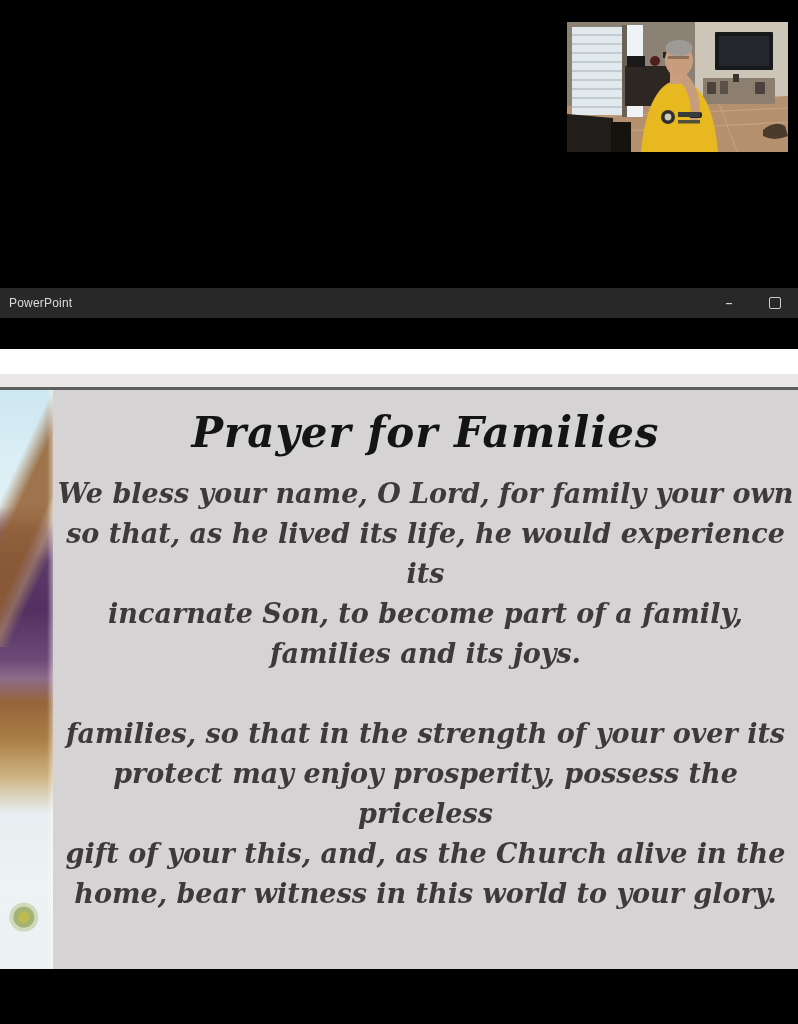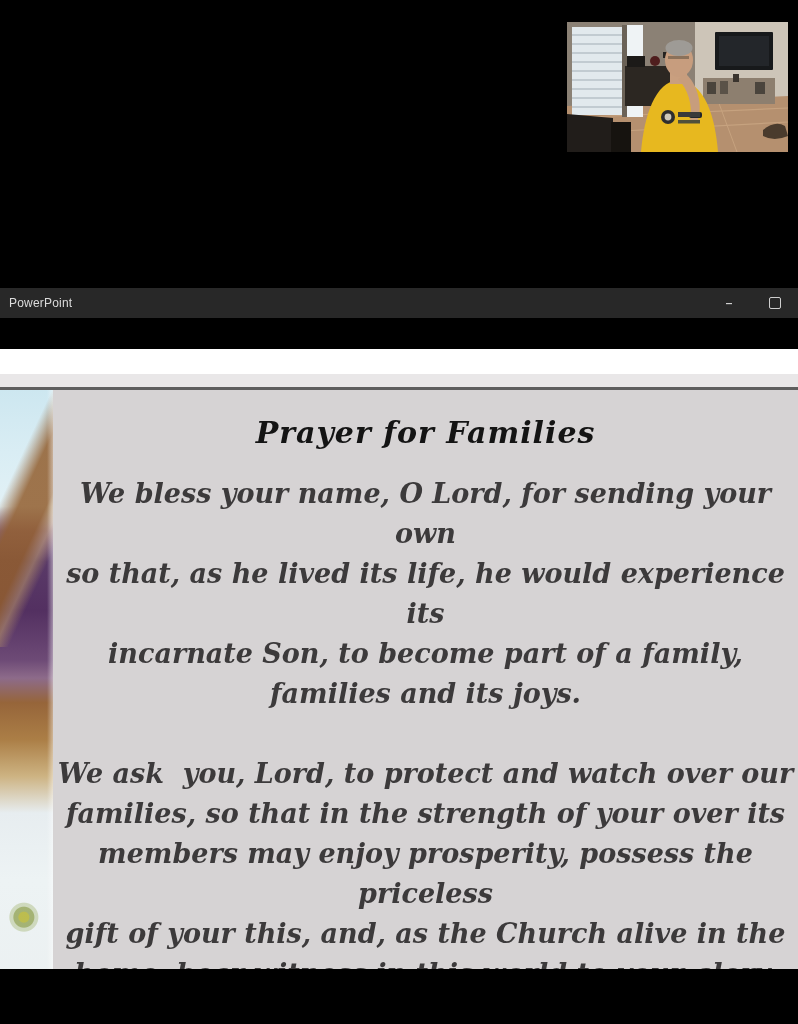--- a/index.html
+++ b/index.html
@@ -59,21 +59,21 @@
     background:linear-gradient(90deg,transparent,rgba(255,255,255,.45));
   }
   .slide-content{
     position:absolute;left:53px;top:0;width:745px;height:613px;
     text-align:center;color:#3c3a3b;
     font-family:"DejaVu Serif","Liberation Serif",serif;
     font-style:italic;font-weight:bold;
   }
   .slide-title{
     margin:0;padding-top:14px;height:62px;line-height:58px;
-    font-size:30px;color:#141414;font-weight:bold;letter-spacing:1px;
+    font-size:42px;color:#141414;font-weight:bold;letter-spacing:1px;
   }
   .para{margin:0;font-size:27px;line-height:40px;}
   .para.p1{margin-top:8px;}
   .para.p2{margin-top:40px;}
   .line{display:block;white-space:pre-wrap;}
 
   
   .slide-bottom-border{
     position:absolute;left:0;top:1003px;width:798px;height:6px;
     background:linear-gradient(180deg,#6a6a6a 0 2px,#bdbbbc 2px 4px,#8a8a8a 4px 5px,#d9d7d8 5px 6px);
@@ -160,30 +160,29 @@
 
   <div class="white-strip"></div>
   <div class="slide-topbar"></div>
 
   <div class="slide">
     <div class="photo-strip"></div>
     <div class="slide-content">
       <h1 class="slide-title">Prayer for Families</h1>
 
       <p class="para p1">
-        <span class="line">We bless your name, O Lord, for sending your own</span>
+        <span class="line">We bless your name, O Lord, for family your own</span>
         <span class="line">so that, as he lived its life, he would experience its</span>
         <span class="line">incarnate Son, to become part of a family,</span>
         <span class="line">families and its joys.</span>
       </p>
 
       <p class="para p2">
-        <span class="line">We ask  you, Lord, to protect and watch over our</span>
         <span class="line">families, so that in the strength of your over its</span>
-        <span class="line">members may enjoy prosperity, possess the priceless</span>
+        <span class="line">protect may enjoy prosperity, possess the priceless</span>
         <span class="line">gift of your this, and, as the Church alive in the</span>
         <span class="line">home, bear witness in this world to your glory.</span>
       </p>
 
     </div>
   </div>
 
   <div class="slide-bottom-border"></div>
   <div class="bottom-strip"></div>
 

